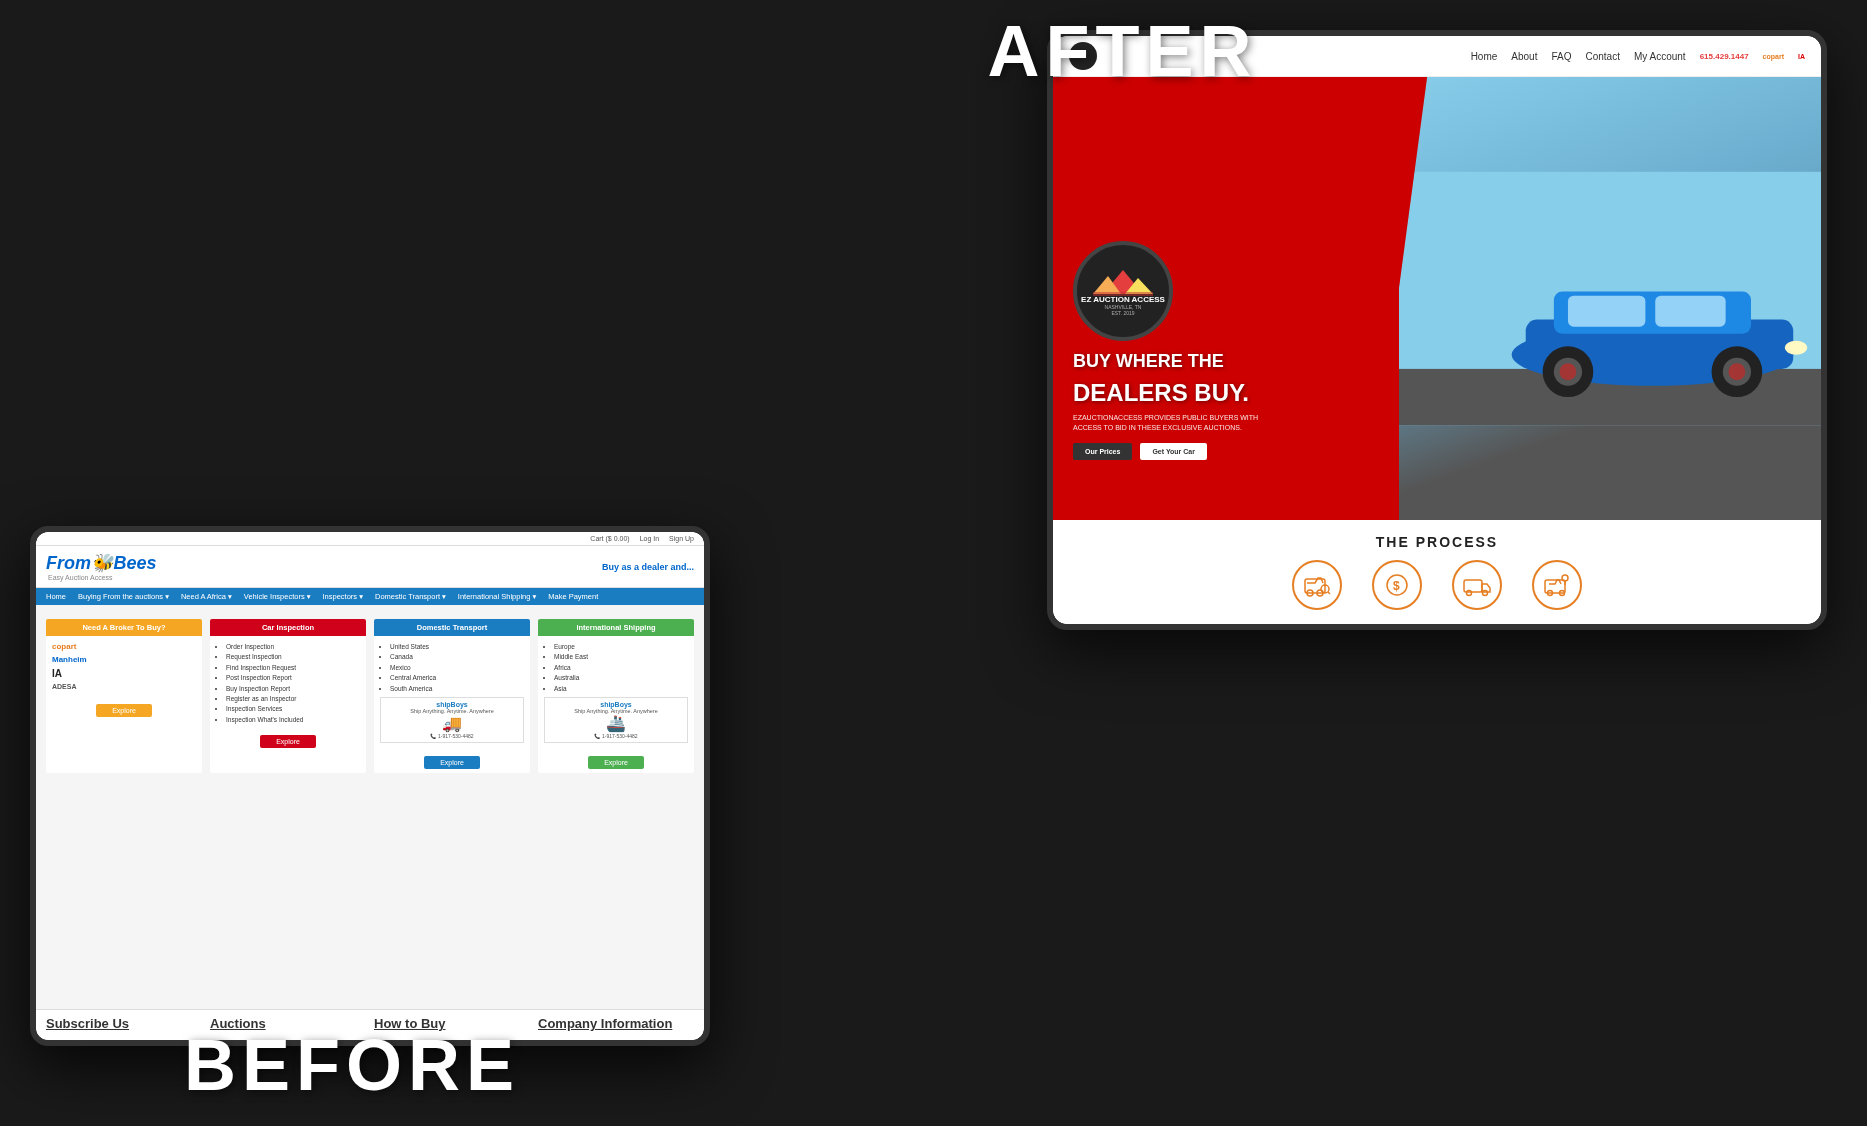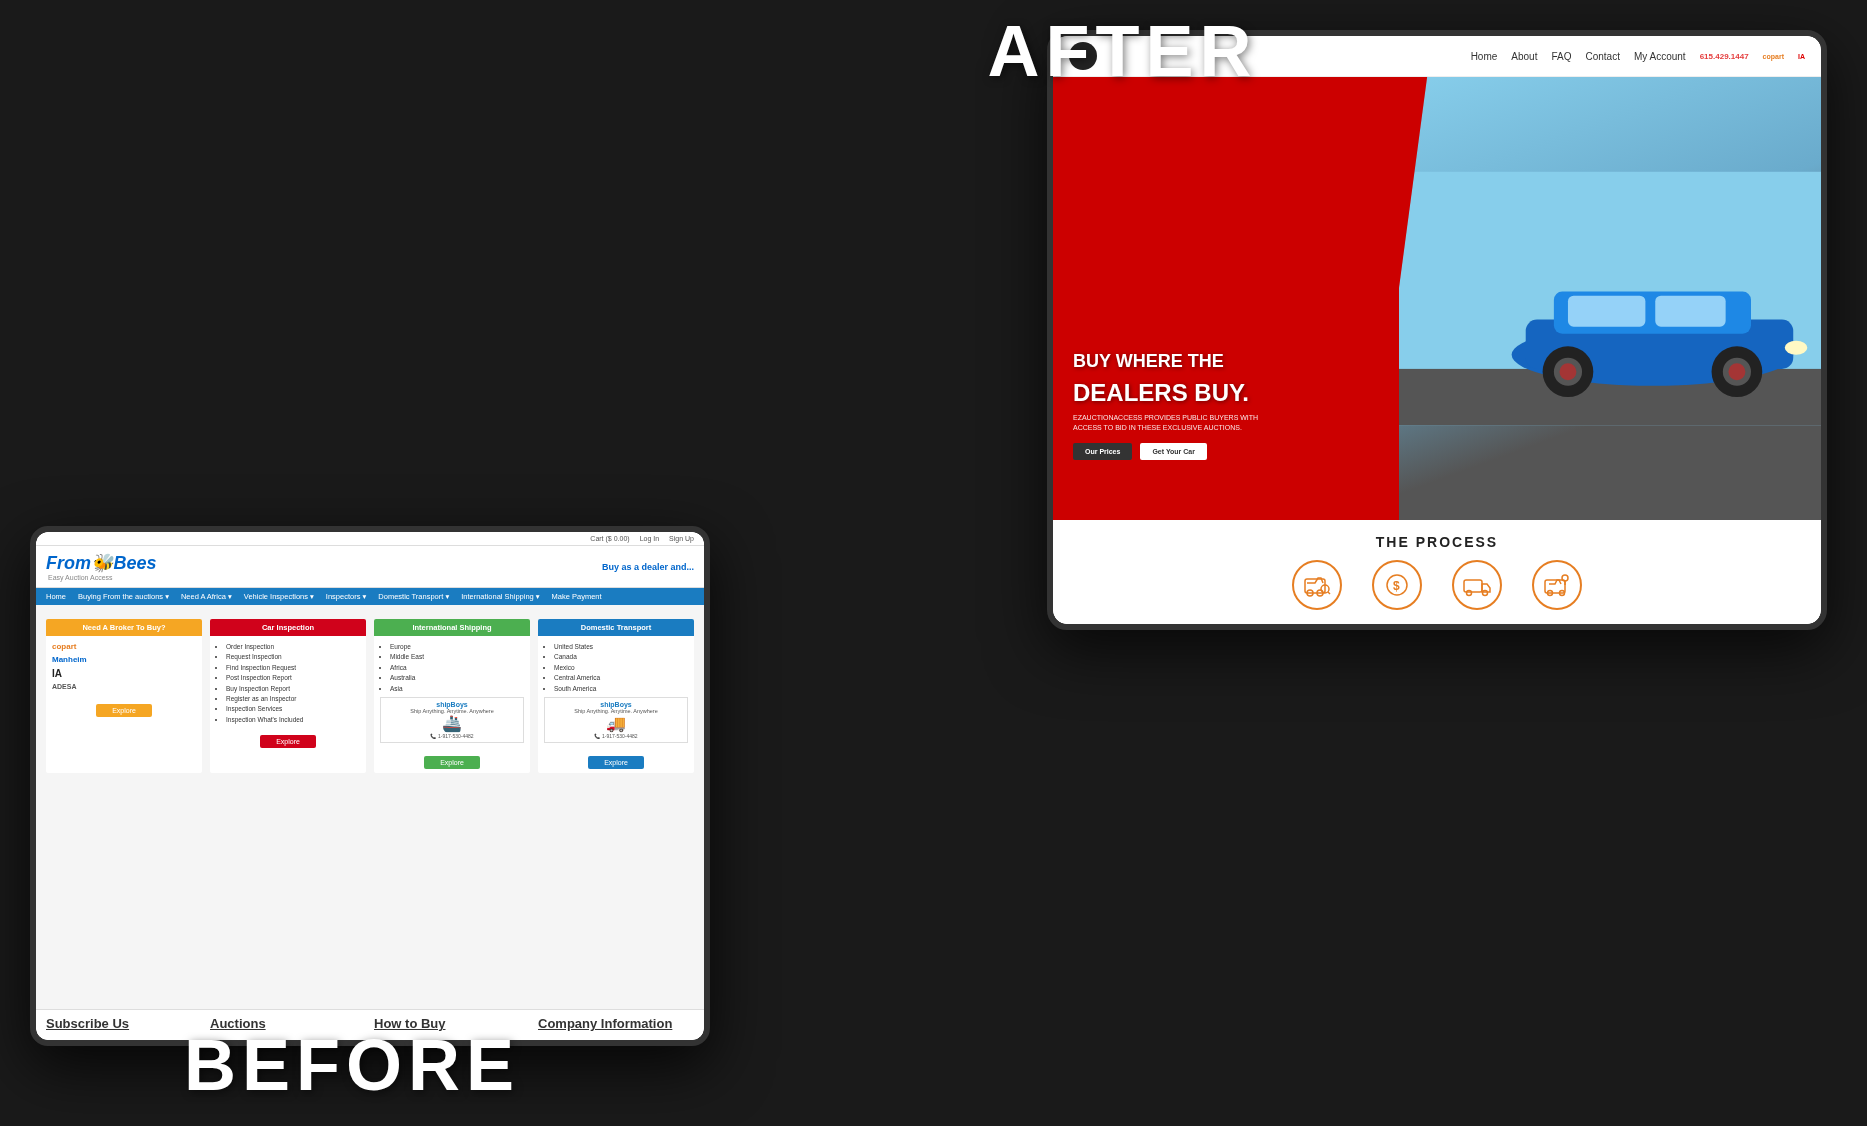--- a/index.html
+++ b/index.html
@@ -488,20 +488,31 @@
             <circle cx="240" cy="142" r="6" fill="#c62828" opacity="0.7"></circle>
           </svg>
         </div>
 
         <svg class="hero-diagonal" viewBox="0 0 780 300" preserveAspectRatio="none">
           <polygon points="0,0 380,0 320,300 0,300" fill="#cc0000"></polygon>
         </svg>
 
         <div class="hero-content">
 
+          <div class="hero-logo">
+            <svg class="mountain-svg" viewBox="0 0 60 30">
+              <polygon points="10,28 30,4 50,28" fill="#e53e3e"></polygon>
+              <polygon points="0,28 15,10 28,28" fill="#f6ad55"></polygon>
+              <polygon points="32,28 45,12 60,28" fill="#f6e05e"></polygon>
+              <rect x="0" y="26" width="60" height="4" fill="#c53030" opacity="0.5"></rect>
+            </svg>
+            <div class="brand-name">EZ AUCTION ACCESS</div>
+            <div style="font-size:5px;color:#aaa;text-align:center;">NASHVILLE, TN</div>
+            <div style="font-size:5px;color:#aaa;text-align:center;">EST. 2019</div>
+          </div>
 
           <div class="hero-headline">BUY WHERE THE</div>
           <div class="hero-headline" style="font-size:24px;">DEALERS BUY.</div>
           <div class="hero-subtext">EZAUCTIONACCESS PROVIDES PUBLIC BUYERS WITH ACCESS TO BID IN THESE EXCLUSIVE AUCTIONS.</div>
           <div class="hero-buttons">
             <button class="hero-btn dark">Our Prices</button>
             <button class="hero-btn light">Get Your Car</button>
           </div>
         </div>
       </div>
@@ -574,21 +585,21 @@
           </span>
           <div class="before-logo-sub">Easy Auction Access</div>
         </div>
         <div class="before-buy-text">Buy as a dealer and...</div>
       </div>
 
       <div class="before-nav">
         <span>Home</span>
         <span>Buying From the auctions ▾</span>
         <span>Need A Africa ▾</span>
-        <span>Vehicle Inspections ▾</span>
+        <span>Vehicle Inspectors ▾</span>
         <span>Inspectors ▾</span>
         <span>Domestic Transport ▾</span>
         <span>International Shipping ▾</span>
         <span>Make Payment</span>
       </div>
 
       <div class="before-content">
         <div class="before-grid">
 
           <div class="before-card">
@@ -621,20 +632,42 @@
                 <li>Find Inspection Request</li>
                 <li>Post Inspection Report</li>
                 <li>Buy Inspection Report</li>
                 <li>Register as an Inspector</li>
                 <li>Inspection Services</li>
                 <li>Inspection What's Included</li>
               </ul>
             </div>
             <div class="before-card-footer">
               <button class="explore-btn red">Explore</button>
+            </div>
+          </div>
+
+          <div class="before-card">
+            <div class="before-card-header blue">Domestic Transport</div>
+            <div class="before-card-body">
+              <ul>
+                <li>United States</li>
+                <li>Canada</li>
+                <li>Mexico</li>
+                <li>Central America</li>
+                <li>South America</li>
+              </ul>
+              <div class="before-ship-box">
+                <div class="shipboys-logo">shipBoys</div>
+                <div style="font-size:5.5px;color:#555;">Ship Anything. Anytime. Anywhere</div>
+                <div style="font-size:16px;">🚚</div>
+                <div style="font-size:5px;color:#555;">📞 1-917-530-4482</div>
+              </div>
+            </div>
+            <div class="before-card-footer">
+              <button class="explore-btn blue">Explore</button>
             </div>
           </div>
 
           <div class="before-card">
             <div class="before-card-header green">International Shipping</div>
             <div class="before-card-body">
               <ul>
                 <li>Europe</li>
                 <li>Middle East</li>
                 <li>Africa</li>
@@ -646,42 +679,20 @@
                 <div style="font-size:5.5px;color:#555;">Ship Anything. Anytime. Anywhere</div>
                 <div style="font-size:16px;">🚢</div>
                 <div style="font-size:5px;color:#555;">📞 1-917-530-4482</div>
               </div>
             </div>
             <div class="before-card-footer">
               <button class="explore-btn green">Explore</button>
             </div>
           </div>
 
-          <div class="before-card">
-            <div class="before-card-header blue">Domestic Transport</div>
-            <div class="before-card-body">
-              <ul>
-                <li>United States</li>
-                <li>Canada</li>
-                <li>Mexico</li>
-                <li>Central America</li>
-                <li>South America</li>
-              </ul>
-              <div class="before-ship-box">
-                <div class="shipboys-logo">shipBoys</div>
-                <div style="font-size:5.5px;color:#555;">Ship Anything. Anytime. Anywhere</div>
-                <div style="font-size:16px;">🚚</div>
-                <div style="font-size:5px;color:#555;">📞 1-917-530-4482</div>
-              </div>
-            </div>
-            <div class="before-card-footer">
-              <button class="explore-btn blue">Explore</button>
-            </div>
-          </div>
-
         </div>
       </div>
 
       <div class="before-footer">
         <div class="before-footer-col">
           <h4>Subscribe Us</h4>
         </div>
         <div class="before-footer-col">
           <h4>Auctions</h4>
         </div>

